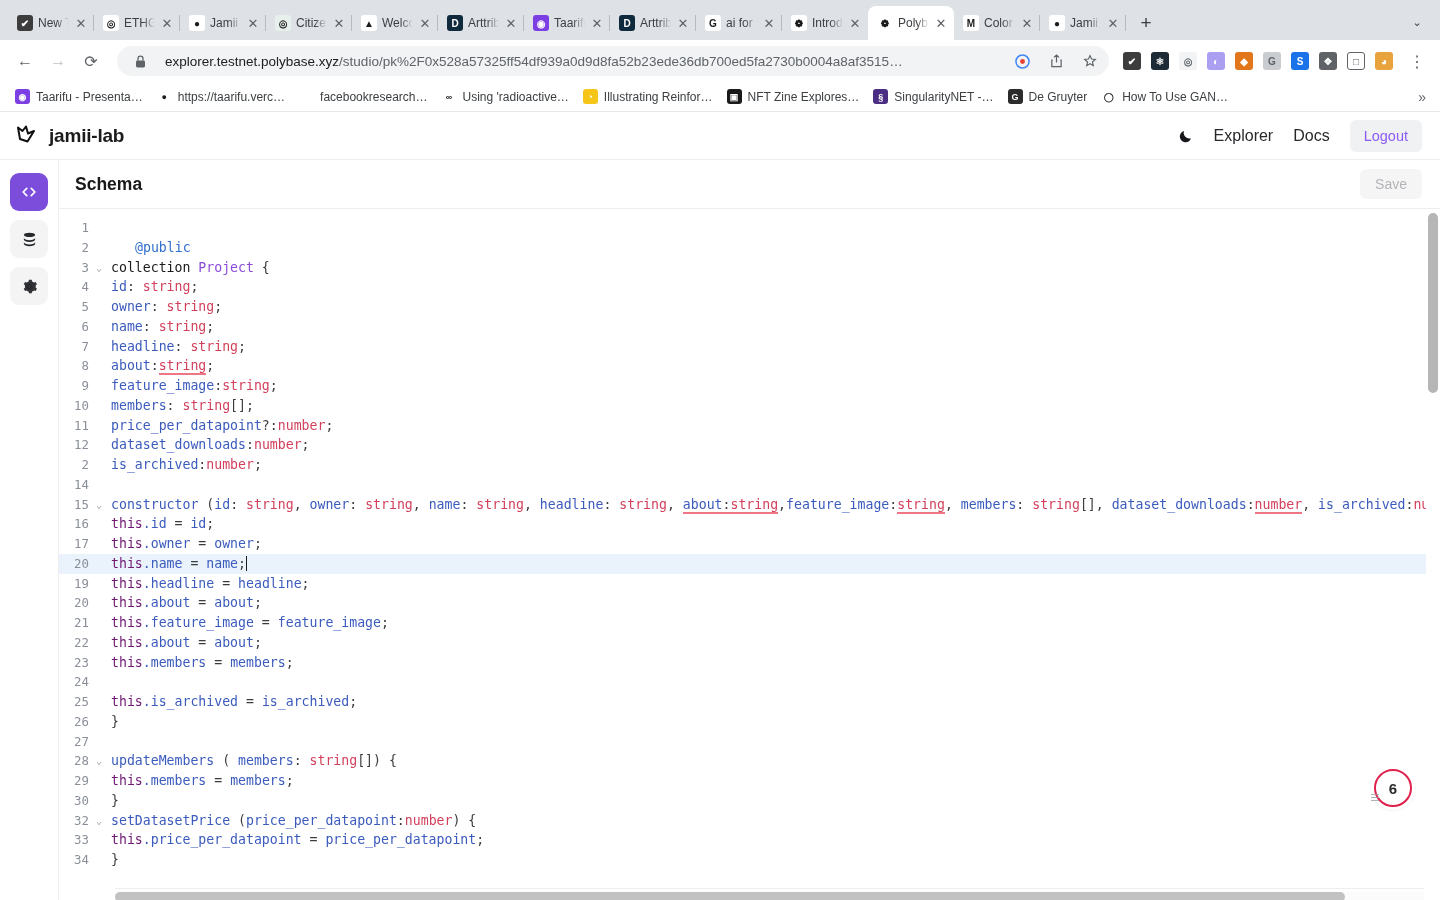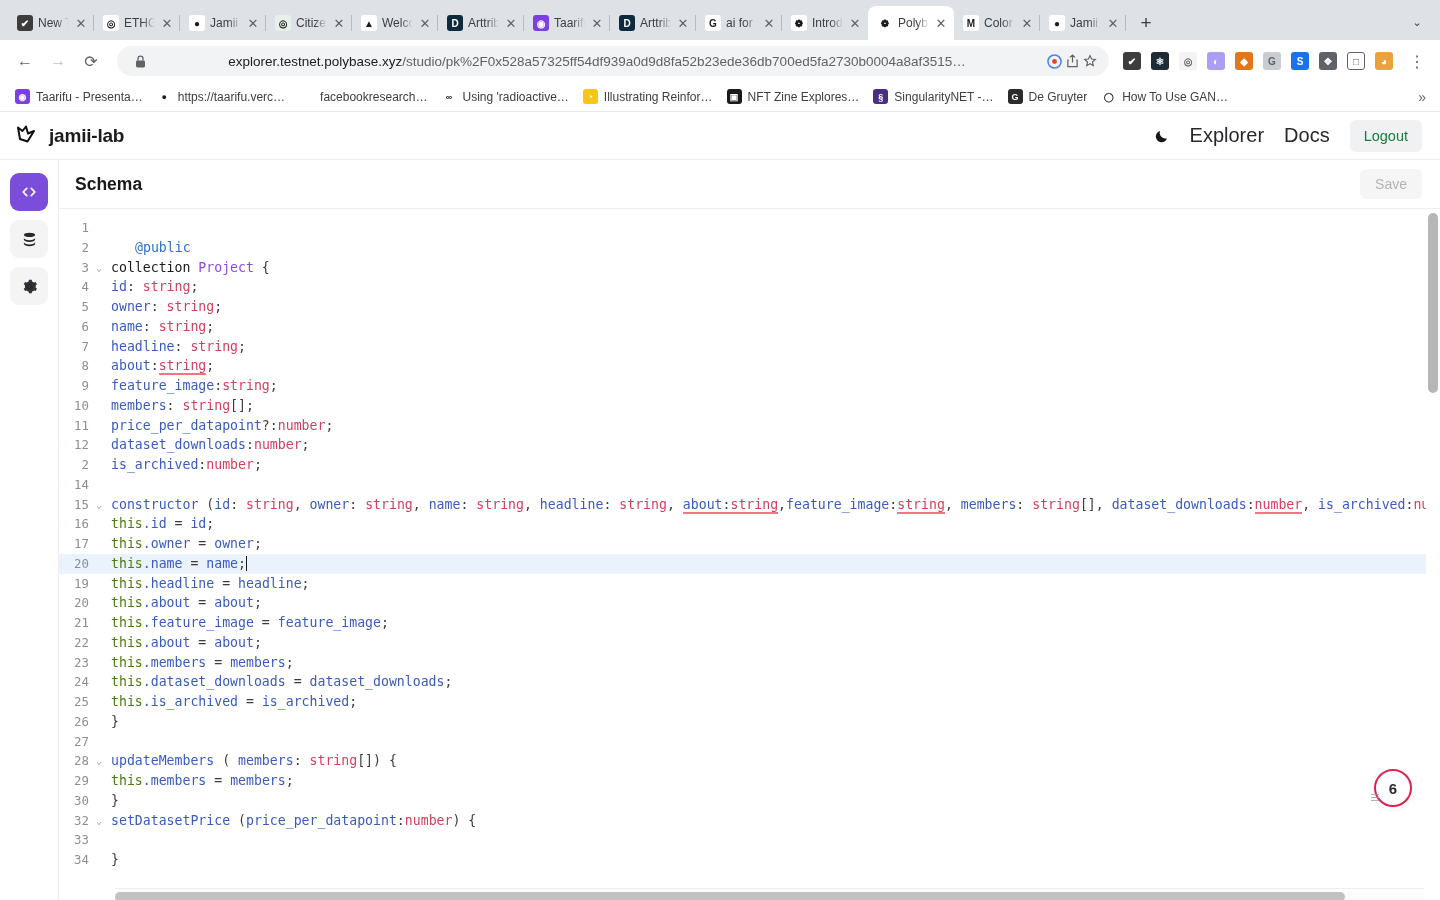--- a/index.html
+++ b/index.html
@@ -93,23 +93,22 @@
   .nav-btn.disabled { color: #bdc1c6; }
   #omnibox {
     flex: 1 1 auto;
     height: 30px;
     background: #f1f3f4;
     border-radius: 16px;
     display: flex;
     align-items: center;
     padding: 0 10px 0 14px;
     margin: 0 6px 0 8px;
-    gap: 0;
+    gap: 16px;
     min-width: 0;
-    text-align: center;
   }
   #omnibox-url {
     flex: 1 1 auto;
     font-size: 13.5px;
     color: #5f6368;
     white-space: nowrap;
     overflow: hidden;
     min-width: 0;
   }
   #omnibox-url b { color: #202124; font-weight: 400; }
@@ -158,28 +157,28 @@
     flex: 0 0 48px;
     display: flex;
     align-items: center;
     padding: 0 18px 0 14px;
     border-bottom: 1px solid #eceef0;
     background: #fff;
   }
   #brand { display: flex; align-items: center; gap: 11px; }
   #brand-name { font-size: 19px; font-weight: bold; color: #1b1b1b; letter-spacing: -0.2px; }
   #header-right { margin-left: auto; display: flex; align-items: center; gap: 20px; }
-  .header-link { font-size: 20px; color: #26282b; }
+  .header-link { font-size: 16px; color: #26282b; }
   #theme-toggle { display: flex; align-items: center; color: #15171a; font-size: 16px; }
   #logout-button {
     background: #f0f1f2;
     border-radius: 6px;
     padding: 8px 14px;
     font-size: 14.5px;
-    color: #15803d;
+    color: #8b5cf6;
   }
 
   #app-body { flex: 1 1 auto; display: flex; min-height: 0; }
 
   #rail {
     width: 59px; flex: 0 0 59px;
     background: #fff;
     padding-top: 13px;
     display: flex;
     flex-direction: column;
@@ -243,21 +242,21 @@
   .fold {
     width: 16px; flex: 0 0 16px;
     color: #9aa0a6; font-size: 10px; text-align: center; line-height: 19px;
     user-select: none;
   }
   .code-text { padding-left: 4px; }
   .tk-type { color: #d2405c; }
   .tk-id   { color: #1a1a1a; }
   .tk-blue { color: #3b5bbd; }
   .tk-prop { color: #3b5bbd; }
-  .tk-this { color: #4d7c0f; }
+  .tk-this { color: #701a75; }
   .tk-dec  { color: #2f6fce; margin-left: 24px; }
   .tk-cls  { color: #8b4ad8; }
   .tk-punc { color: #3c3c3c; }
   .tk-fn   { color: #3b5bbd; }
   .err { border-bottom: 2px solid #f07585; padding-bottom: 0px; }
   .caret {
     display: inline-block;
     width: 1px; height: 15px;
     background: #1a1a1a;
     vertical-align: -3px;
@@ -629,21 +628,20 @@
               <span class="code-text"><span class="tk-this">    this</span><span class="tk-prop">.about</span><span class="tk-punc"> = </span><span class="tk-blue">about</span><span class="tk-punc">;</span></span>
             </div>
             <div class="code-line">
               <span class="ln">23</span>
               <span class="fold"></span>
               <span class="code-text"><span class="tk-this">    this</span><span class="tk-prop">.members</span><span class="tk-punc"> = </span><span class="tk-blue">members</span><span class="tk-punc">;</span></span>
             </div>
             <div class="code-line">
               <span class="ln">24</span>
               <span class="fold"></span>
-              <span class="code-text"><span class="tk-this">    this</span><span class="tk-prop">.dataset_downloads</span><span class="tk-punc"> = </span><span class="tk-blue">dataset_downloads</span><span class="tk-punc">;</span></span>
             </div>
             <div class="code-line">
               <span class="ln">25</span>
               <span class="fold"></span>
               <span class="code-text"><span class="tk-this">    this</span><span class="tk-prop">.is_archived</span><span class="tk-punc"> = </span><span class="tk-blue">is_archived</span><span class="tk-punc">;</span></span>
             </div>
             <div class="code-line">
               <span class="ln">26</span>
               <span class="fold"></span>
               <span class="code-text"><span class="tk-punc">  }</span></span>
@@ -669,20 +667,21 @@
               <span class="code-text"><span class="tk-punc">  }</span></span>
             </div>
             <div class="code-line">
               <span class="ln">32</span>
               <span class="fold">⌄</span>
               <span class="code-text"><span class="tk-fn">  setDatasetPrice </span><span class="tk-punc">(</span><span class="tk-prop">price_per_datapoint</span><span class="tk-punc">:</span><span class="tk-type">number</span><span class="tk-punc">) {</span></span>
             </div>
             <div class="code-line">
               <span class="ln">33</span>
               <span class="fold"></span>
+              <span class="code-text"><span class="tk-this">    this</span><span class="tk-prop">.price_per_datapoint</span><span class="tk-punc"> = </span><span class="tk-blue">price_per_datapoint</span><span class="tk-punc">;</span></span>
             </div>
             <div class="code-line">
               <span class="ln">34</span>
               <span class="fold"></span>
               <span class="code-text"><span class="tk-punc">  }</span></span>
             </div>
           </div>
 
         <div id="v-scroll">
           <div id="v-thumb"></div>

